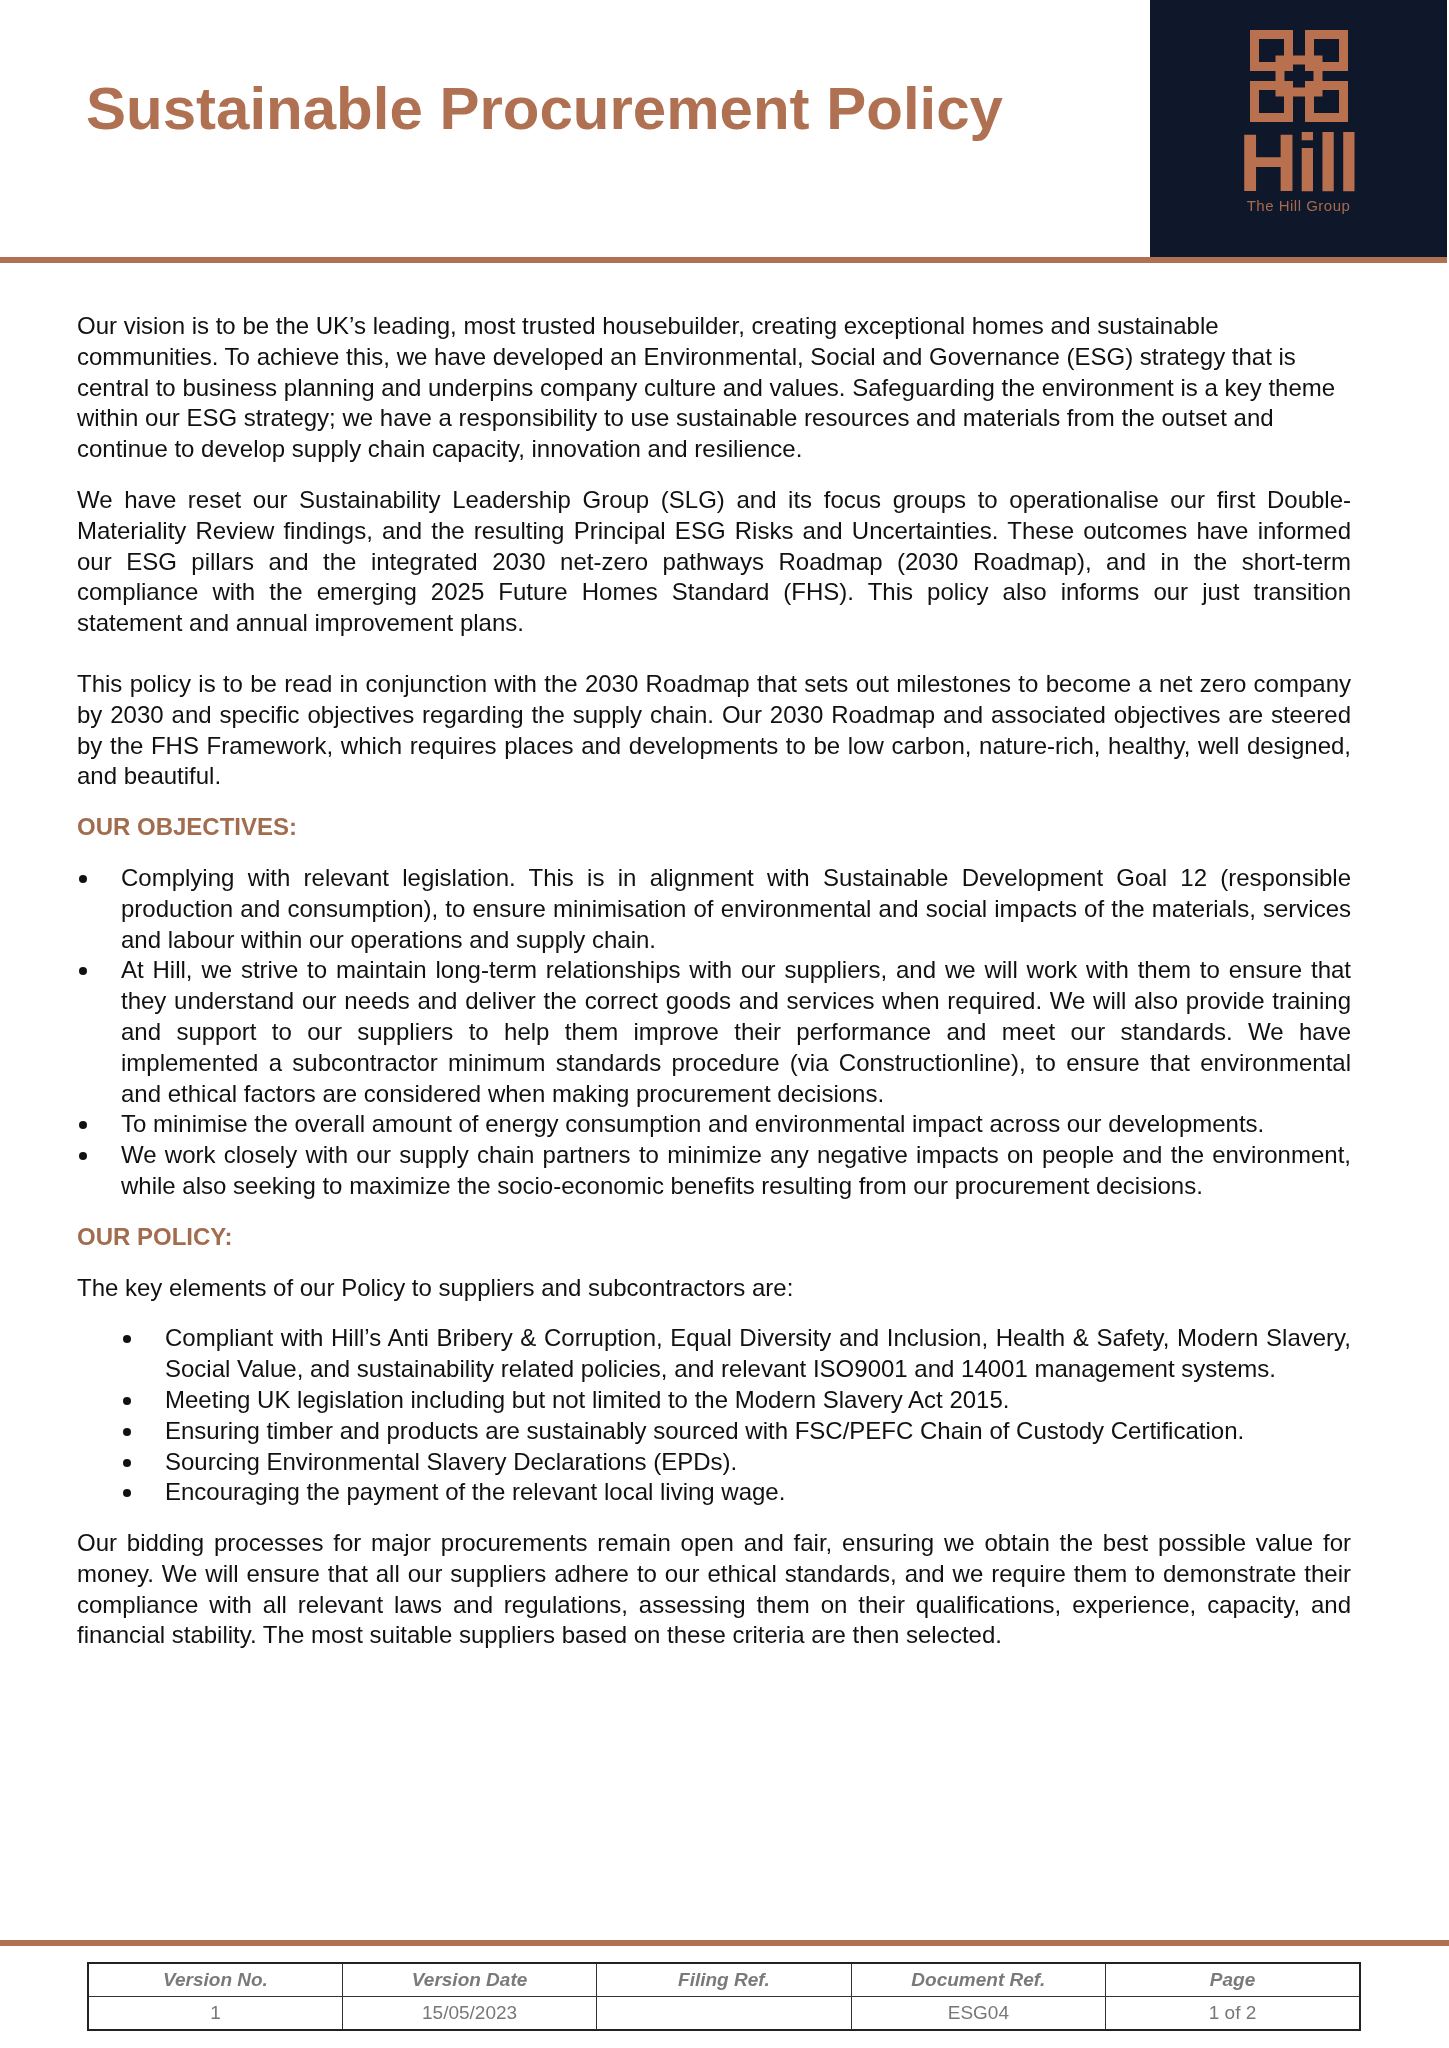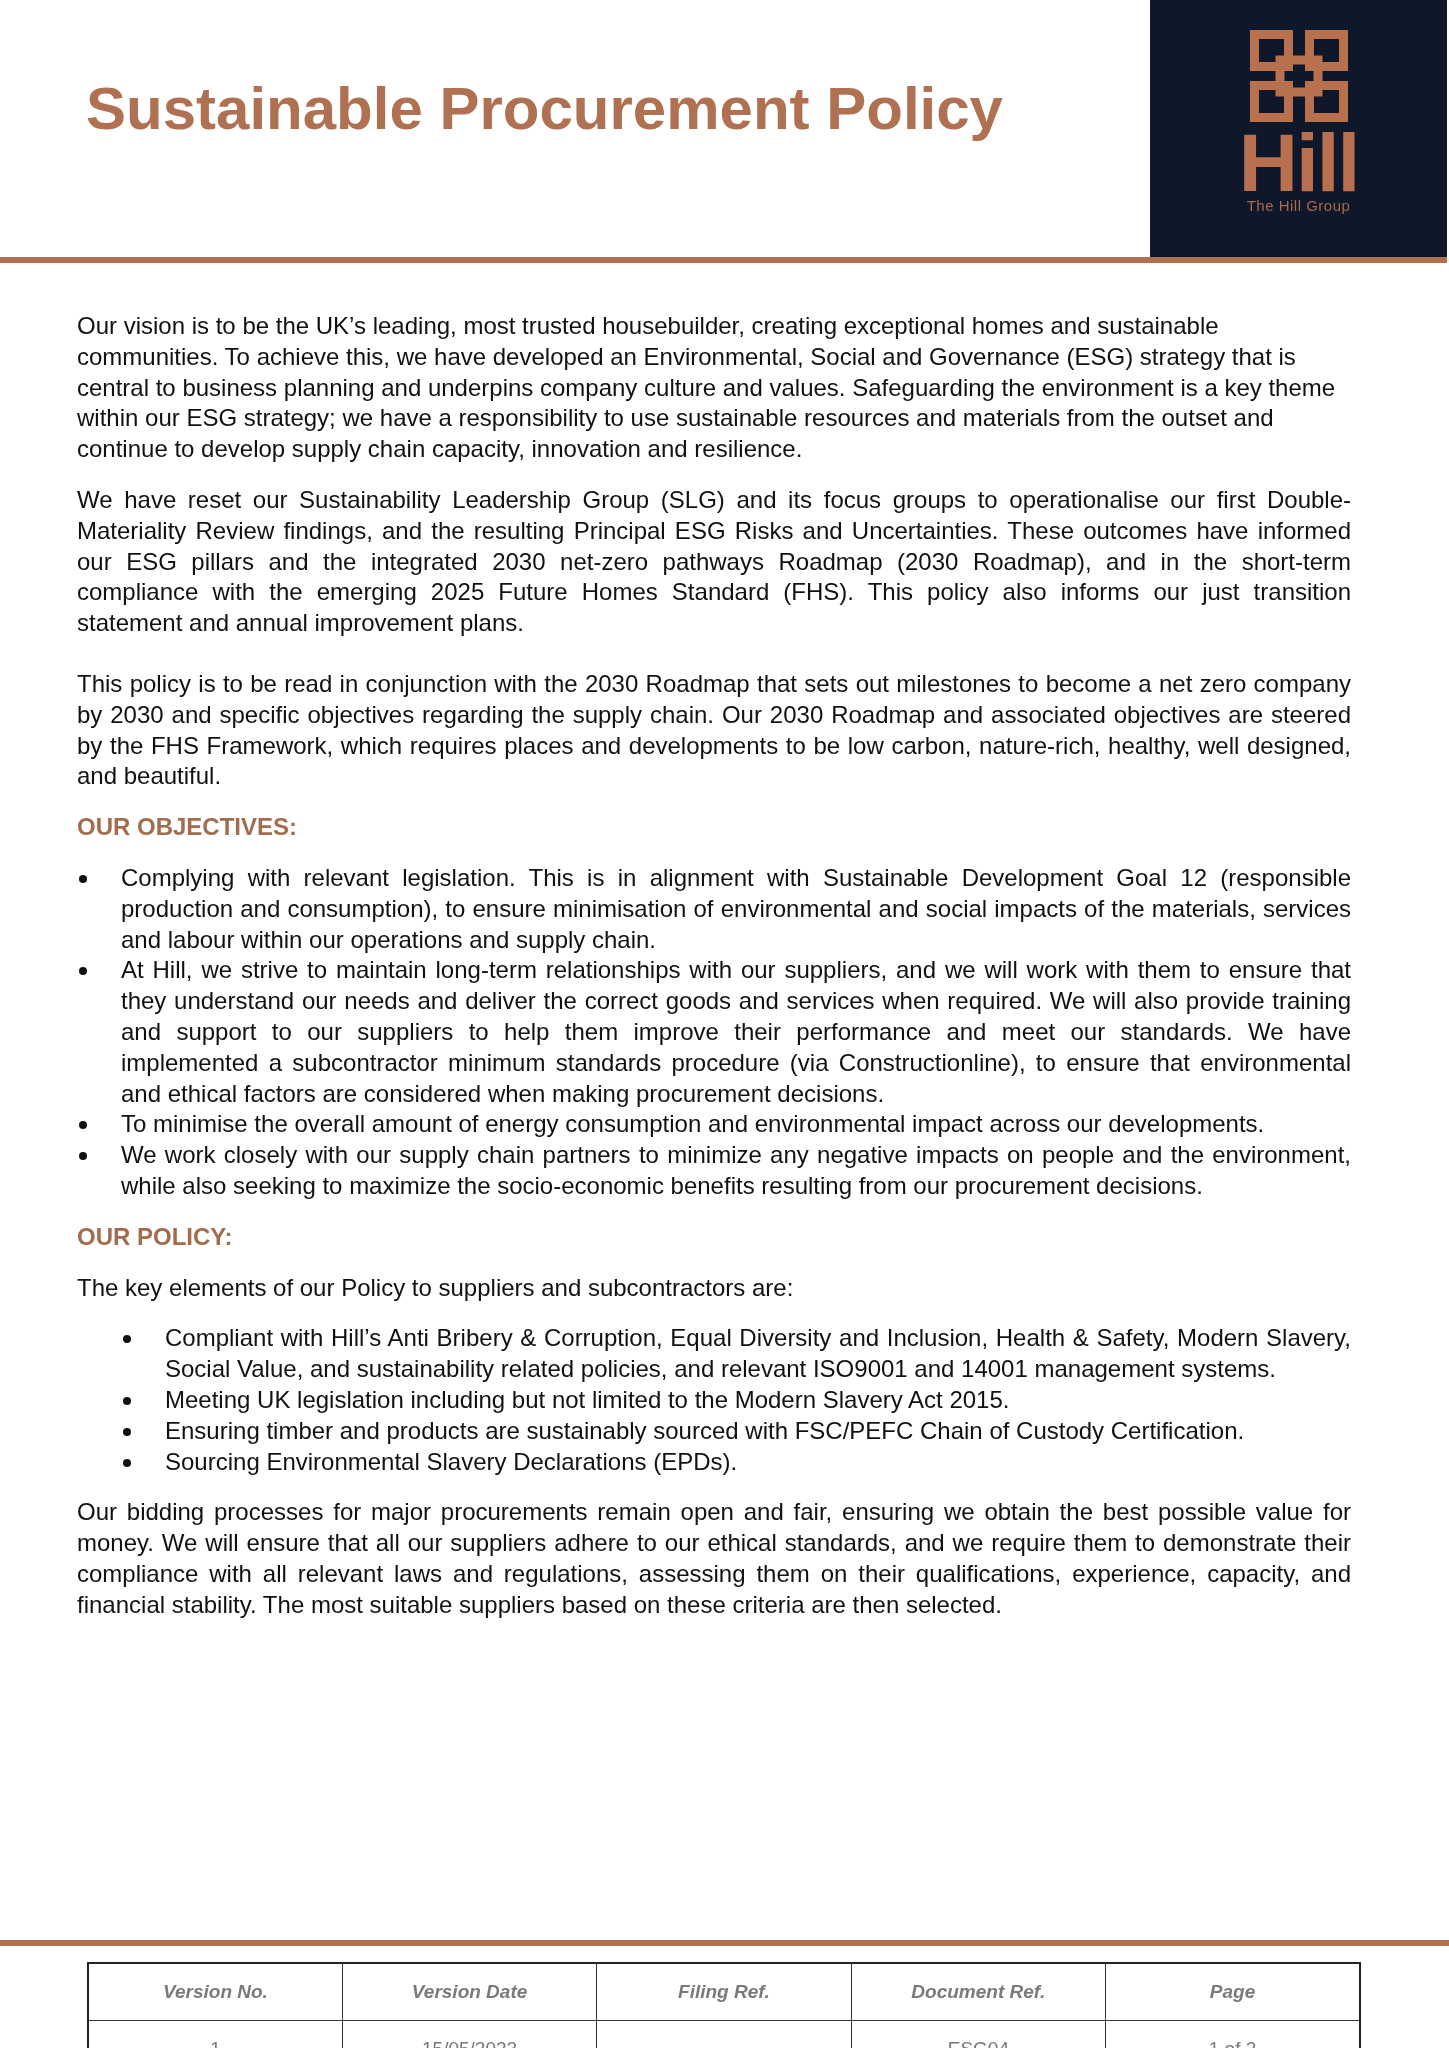--- a/index.html
+++ b/index.html
@@ -24,21 +24,21 @@
     .heading { color: #a26d4e; font-weight: bold; font-size: 24px; margin: 0; }
     ul.bul { list-style: none; margin: 0; padding: 0; }
     ul.bul li { position: relative; text-align: justify; }
     ul.obj li { padding-left: 44px; }
     ul.obj li .dot { left: 2px; }
     ul.pol li { padding-left: 88px; }
     ul.pol li .dot { left: 46px; }
     .dot { position: absolute; top: 12px; width: 8px; height: 8px; border-radius: 50%; background: #111; }
     .footer-table { position: absolute; left: 87px; top: 1962px; width: 1274px; border-collapse: collapse;
       border: 2px solid #222; font-size: 19px; color: #777777; }
-    .footer-table td, .footer-table th { border: 1px solid #333; text-align: center; height: 24px; padding: 16px;
+    .footer-table td, .footer-table th { border: 1px solid #333; text-align: center; height: 24px; padding: 4px;
       width: 20%; line-height: 24px; }
     .footer-table th { font-style: italic; font-weight: bold; color: #7a7a7a; }
   </style>
 </head>
 <body>
 
 <div class="title">Sustainable Procurement Policy</div>
 
 <div class="logo-box">
   <svg class="logo-mark" viewBox="0 0 98 92">
@@ -74,20 +74,21 @@
   <div class="gap-s"></div>
   <p class="heading">OUR POLICY:</p>
   <div class="gap-s"></div>
   <p>The key elements of our Policy to suppliers and subcontractors are:</p>
   <div class="gap-s"></div>
   <ul class="bul pol">
     <li><span class="dot"></span><span>Compliant with Hill’s Anti Bribery &amp; Corruption, Equal Diversity and Inclusion, Health &amp; Safety, Modern Slavery, Social Value, and sustainability related policies, and relevant ISO9001 and 14001 management systems.</span></li>
     <li><span class="dot"></span><span>Meeting UK legislation including but not limited to the Modern Slavery Act 2015.</span></li>
     <li><span class="dot"></span><span>Ensuring timber and products are sustainably sourced with FSC/PEFC Chain of Custody Certification.</span></li>
     <li><span class="dot"></span><span>Sourcing Environmental Slavery Declarations (EPDs).</span></li>
+    <li><span class="dot"></span><span>Encouraging the payment of the relevant local living wage.</span></li>
   </ul>
   <div class="gap-s"></div>
   <p class="justify">Our bidding processes for major procurements remain open and fair, ensuring we obtain the best possible value for money. We will ensure that all our suppliers adhere to our ethical standards, and we require them to demonstrate their compliance with all relevant laws and regulations, assessing them on their qualifications, experience, capacity, and financial stability. The most suitable suppliers based on these criteria are then selected.</p>
 </div>
 
 <div class="rule-bottom"></div>
 
 <table class="footer-table">
   <tbody>
       <tr>

